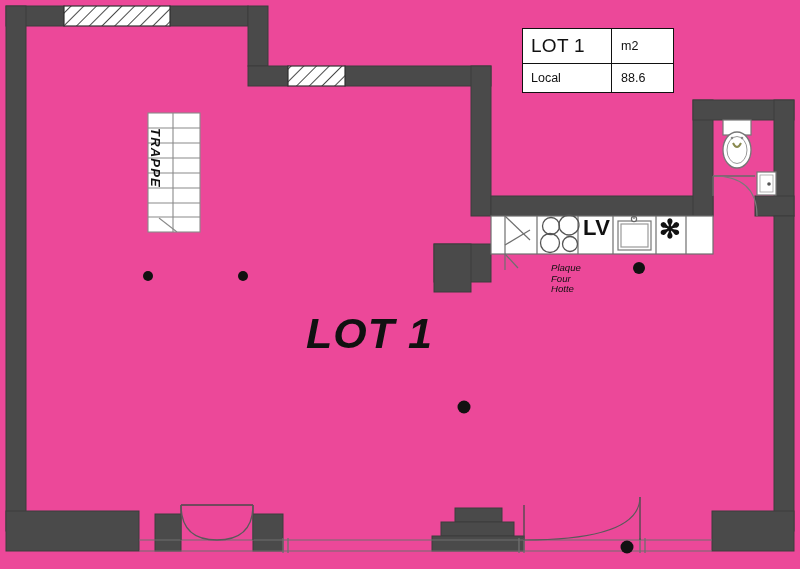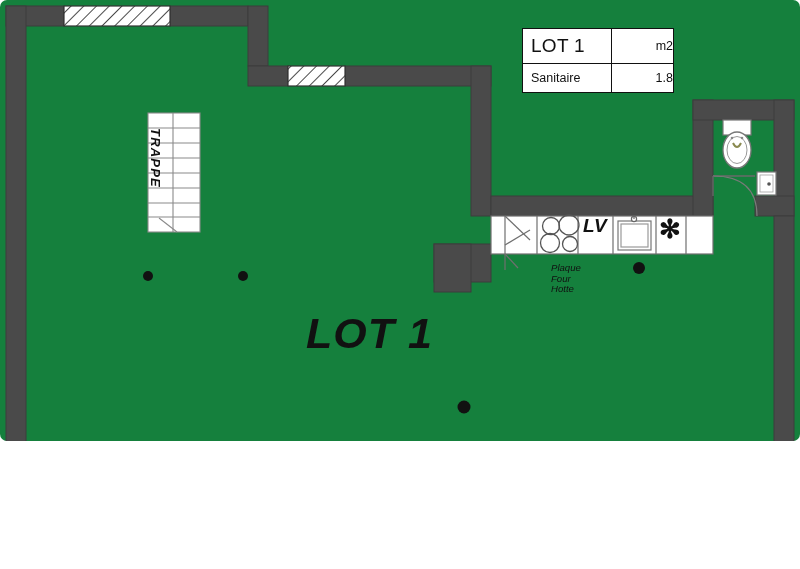--- a/index.html
+++ b/index.html
@@ -6,24 +6,23 @@
     margin: 0;
     padding: 0;
     background: #ffffff;
   }
   body {
     font-family: "Liberation Sans", sans-serif;
   }
   #plan-root {
     position: relative;
     width: 800px;
-    height: 441px;
-    background: #15803d;
+    height: 569px;
+    background: #ec4899;
     overflow: hidden;
-    border-radius: 7px;
   }
   #plan-svg {
     position: absolute;
     left: 0;
     top: 0;
     width: 800px;
     height: 569px;
   }
 
   
@@ -42,21 +41,20 @@
     padding: 0 0 0 8px;
     height: 28px;
     vertical-align: middle;
     font-size: 12.5px;
     color: #111;
     background: #fff;
   }
   #area-table td.val {
     width: 52px;
     padding-left: 9px;
-    text-align: right;
   }
   #area-table tr.head td.lbl {
     font-size: 19px;
     letter-spacing: 0.3px;
   }
   #area-table tr.head td { height: 34px; }
   #area-table tr.head td.val { font-size: 12.5px; }
 
   
   .plan-text {
@@ -79,23 +77,22 @@
     font-size: 13px;
     font-weight: bold;
     font-style: italic;
     letter-spacing: 1.2px;
     transform: rotate(90deg);
     transform-origin: left top;
   }
   #lv-label {
     left: 583px;
     top: 216px;
-    font-size: 19px;
-    font-weight: bold;
-    font-style: italic;
+    font-size: 22px;
+    font-weight: bold;
     letter-spacing: 0.5px;
   }
   #appliance-label {
     left: 551px;
     top: 263px;
     font-size: 9.6px;
     font-weight: normal;
     font-style: italic;
     line-height: 1.12;
   }
@@ -270,22 +267,22 @@
     </g>
   </svg>
 
   <table id="area-table">
     <tbody>
       <tr class="head">
         <td class="lbl">LOT 1</td>
         <td class="val">m2</td>
       </tr>
       <tr>
-        <td class="lbl">Sanitaire</td>
-        <td class="val">1.8</td>
+        <td class="lbl">Local</td>
+        <td class="val">88.6</td>
       </tr>
     </tbody>
   </table>
 
   <div class="plan-text" id="lot-main-label">LOT 1</div>
 
   <div class="plan-text" id="trappe-label">TRAPPE</div>
 
   <div class="plan-text" id="lv-label">LV</div>
 

